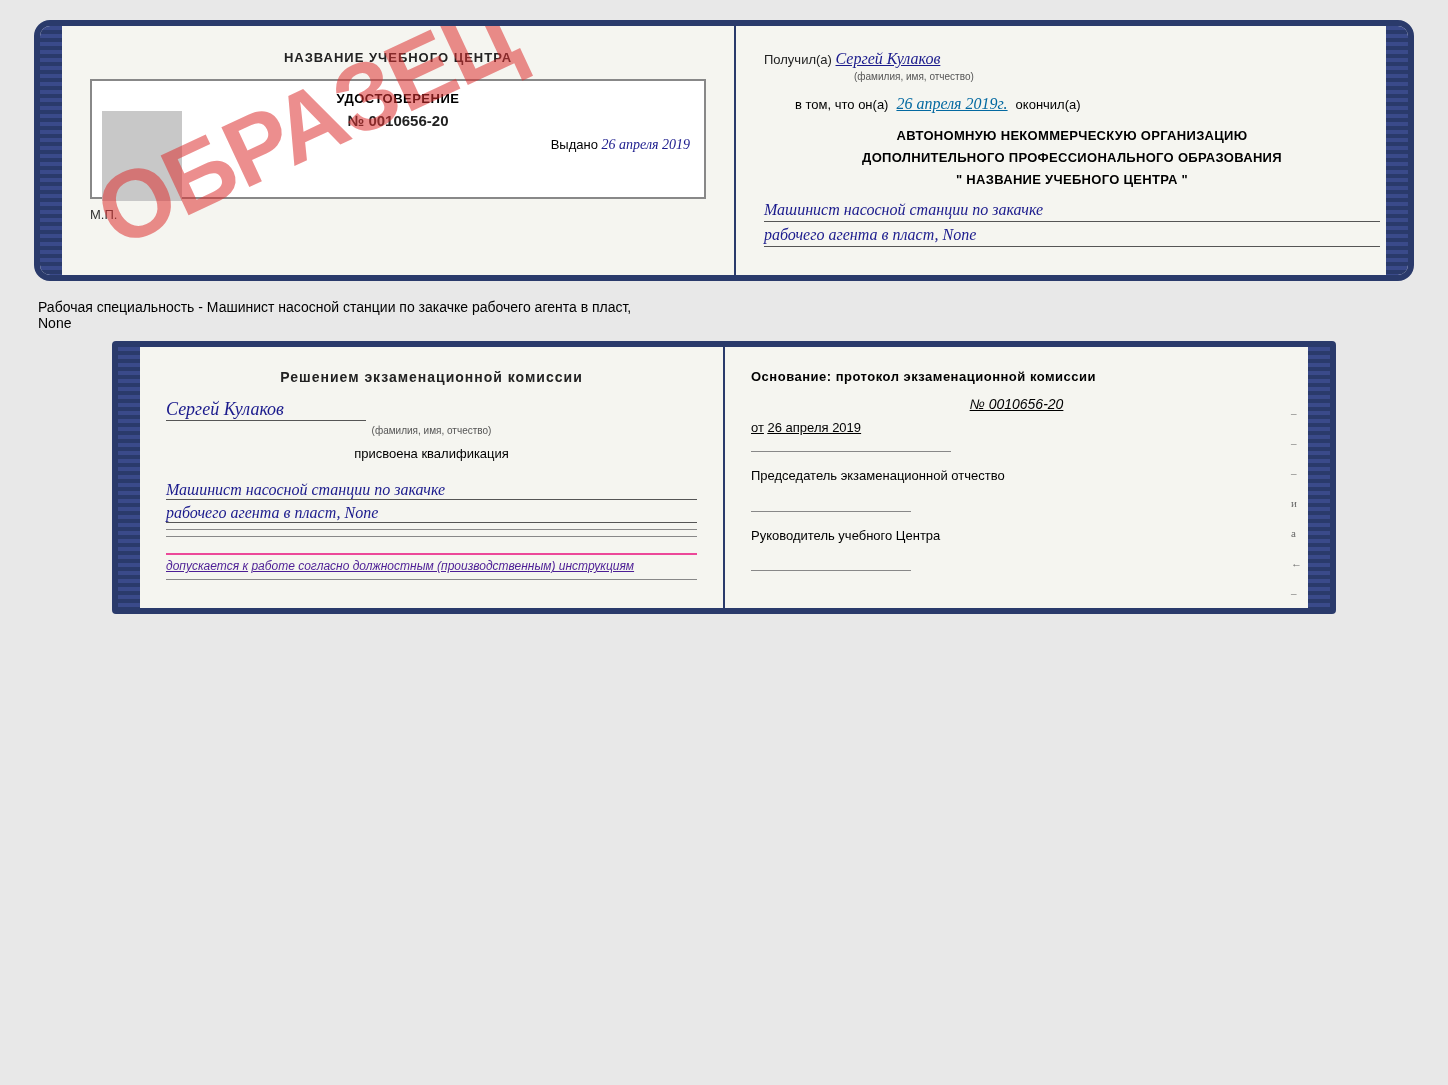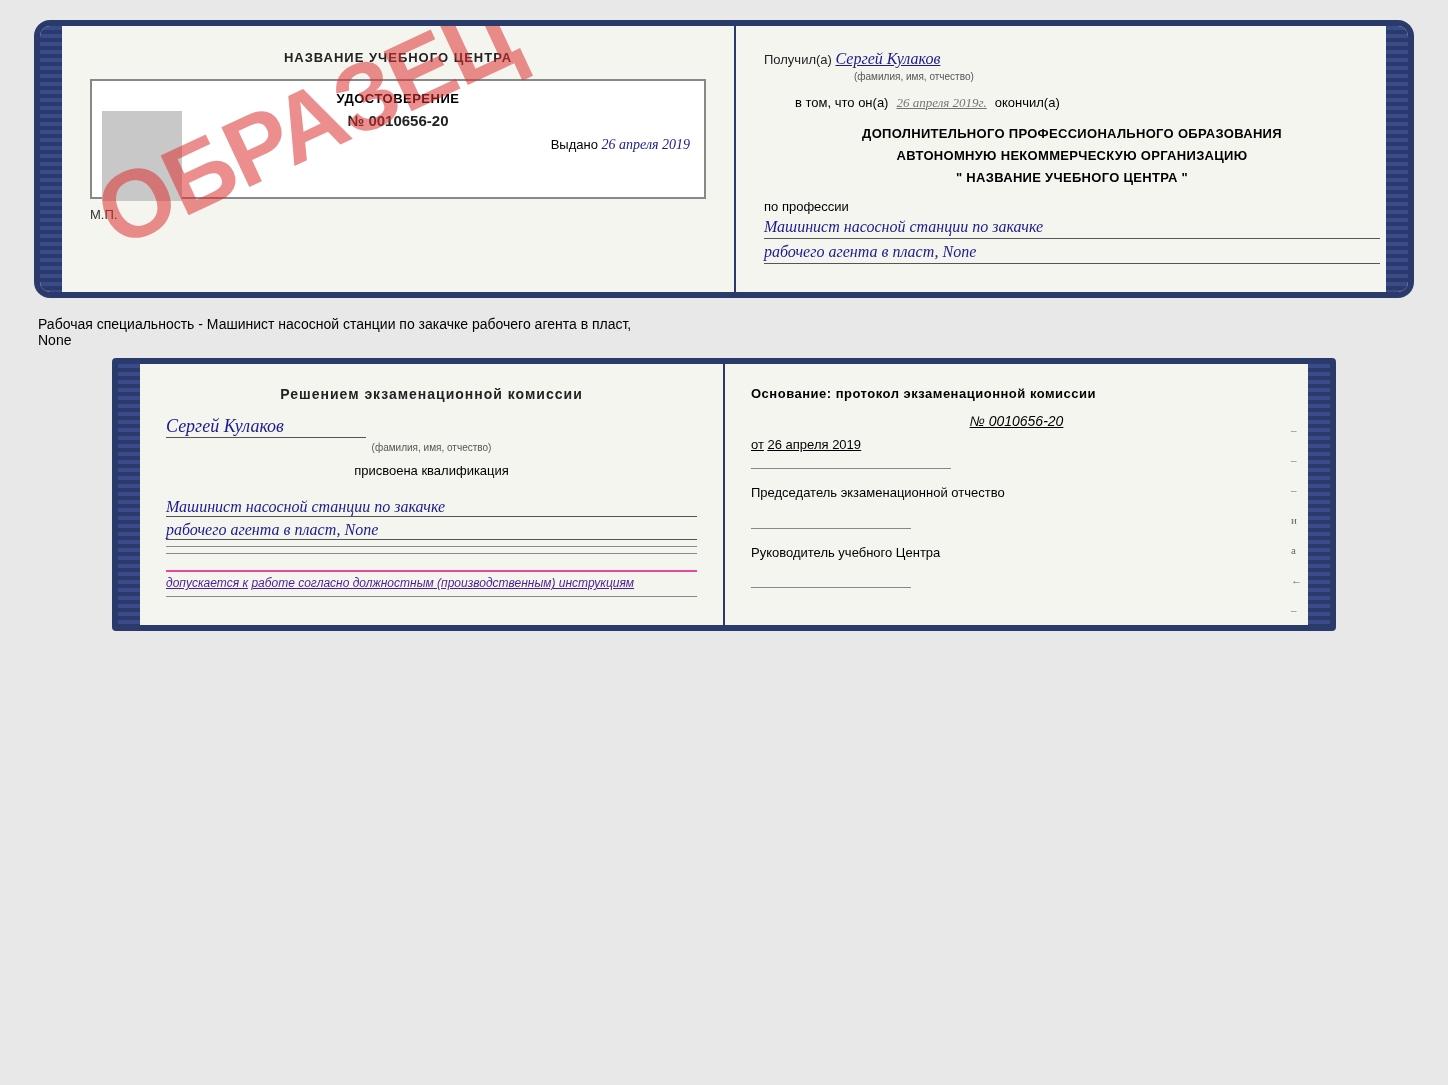--- a/index.html
+++ b/index.html
@@ -182,22 +182,22 @@
       align-items: baseline;
       gap: 8px;
       margin: 12px 0;
       font-size: 13px;
       font-family: Arial, sans-serif;
       padding-left: 31px;
     }
 
     .date-line .handwritten {
       font-family: 'Segoe Script', cursive;
-      font-size: 13px;
-      color: #737373;
+      font-size: 16px;
+      color: #0369a1;
       text-decoration: underline;
       font-style: italic;
     }
 
     .org-block {
       font-size: 13px;
       font-family: Arial, sans-serif;
       text-align: center;
       line-height: 1.7;
       font-weight: bold;
@@ -444,26 +444,25 @@
       <span class="small-hint" style="margin-left:90px;">(фамилия, имя, отчество)</span>
     </div>
 
     <div class="date-line">
       <span>в том, что он(а)</span>
       <span class="handwritten">26 апреля 2019г.</span>
       <span>окончил(а)</span>
     </div>
 
     <div class="org-block">
+      <div>АВТОНОМНУЮ НЕКОММЕРЧЕСКУЮ ОРГАНИЗАЦИЮ</div>
       <div>ДОПОЛНИТЕЛЬНОГО ПРОФЕССИОНАЛЬНОГО ОБРАЗОВАНИЯ</div>
-      <div>АВТОНОМНУЮ НЕКОММЕРЧЕСКУЮ ОРГАНИЗАЦИЮ</div>
       <div>" НАЗВАНИЕ УЧЕБНОГО ЦЕНТРА "</div>
     </div>
 
-    <div class="profession-label">по профессии</div>
     <span class="profession-value">Машинист насосной станции по закачке</span>
     <span class="profession-value">рабочего агента в пласт, None</span>
 
     <div class="side-marks">
       <span>–</span>
       <span>–</span>
       <span>–</span>
       <span>и</span>
       <span>а</span>
       <span>←</span>

